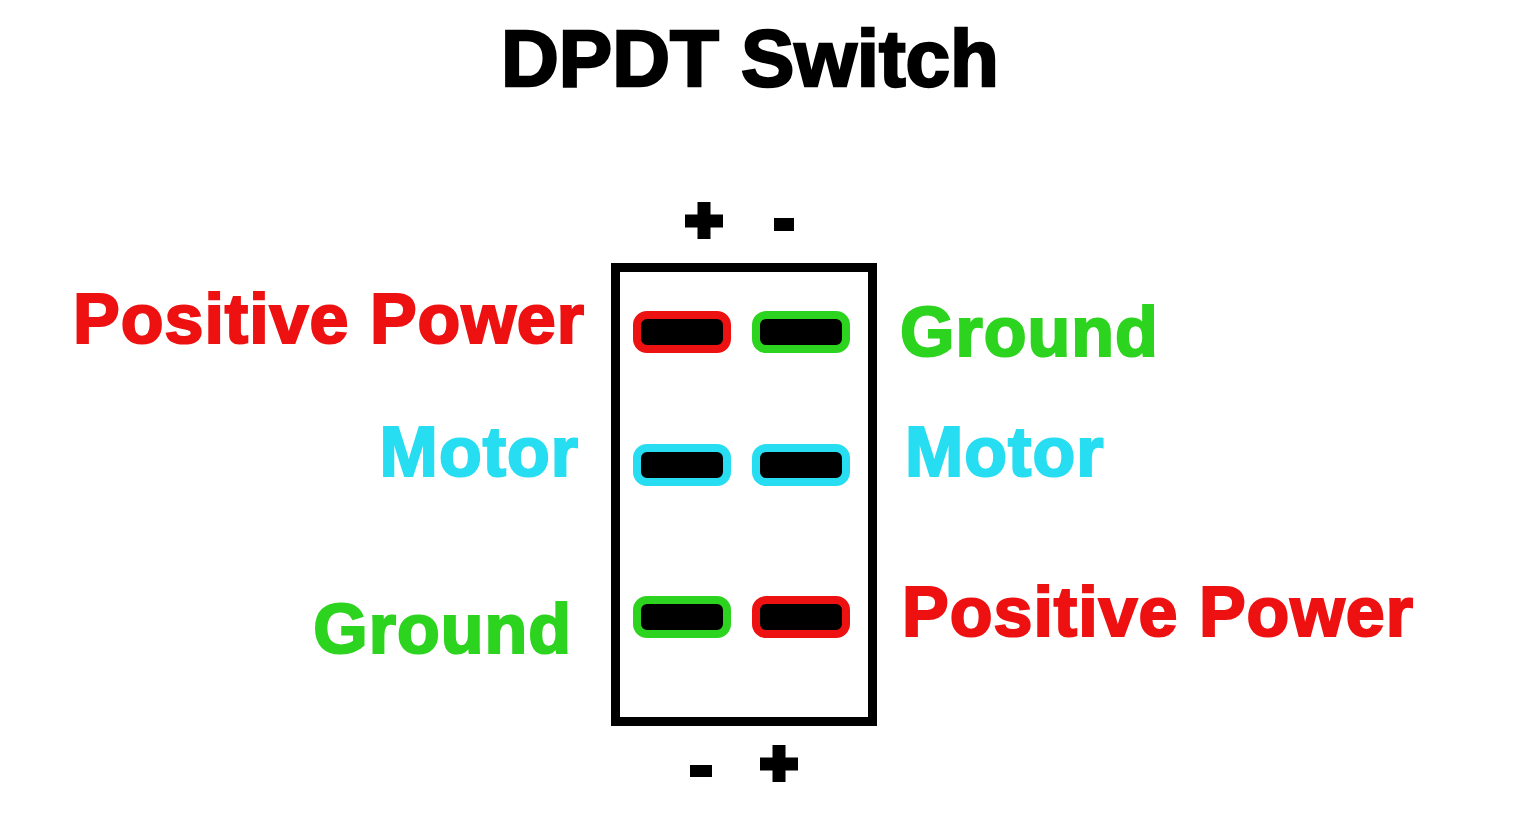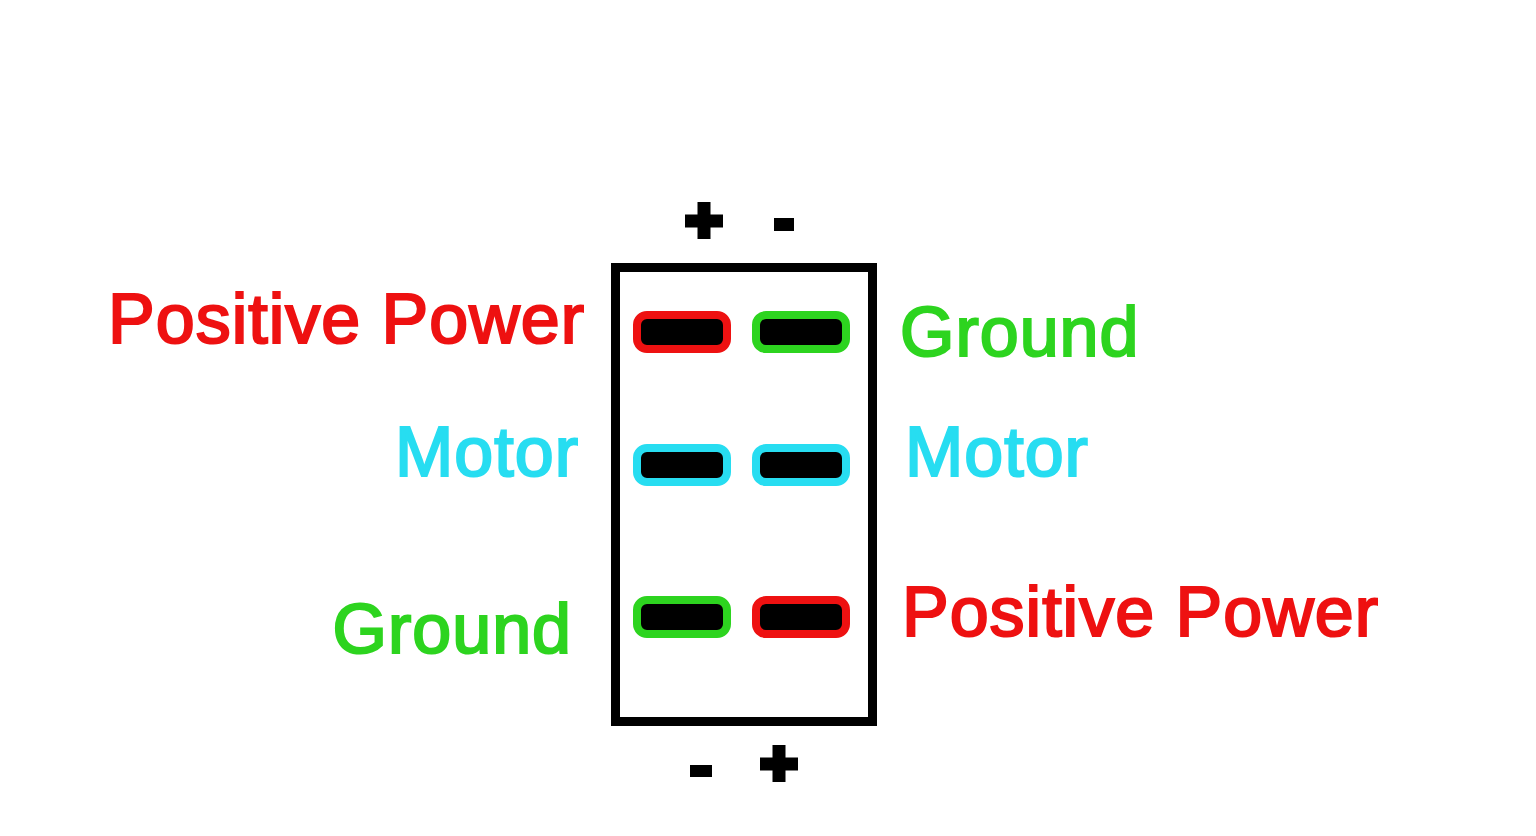--- a/index.html
+++ b/index.html
@@ -55,21 +55,21 @@
   }
   .pad.col-left  { left: 633px; }
   .pad.col-right { left: 752px; }
   .pad.row-1 { top: 311px; }
   .pad.row-2 { top: 444px; }
   .pad.row-3 { top: 596px; }
   
   .term-label {
     position: absolute;
     font-size: 70px;
-    font-weight: 400;
+    font-weight: 700;
     line-height: 1;
     letter-spacing: 1px;
     white-space: nowrap;
     -webkit-text-stroke: 2.2px currentColor;
   }
   .lbl-pp-left { right: 951px; top: 284px; }
   .lbl-gnd-right { left: 900px; top: 297px; }
   .lbl-motor-left { right: 957px; top: 417px; }
   .lbl-motor-right { left: 905px; top: 417px; }
   .lbl-gnd-left { right: 964px; top: 594px; }
@@ -103,20 +103,21 @@
   .plus-top   { left: 685px; top: 202px; }
   .minus-top  { left: 774px; top: 218px; width: 20px; height: 13px; }
   .minus-bottom { left: 690px; top: 765px; width: 22px; height: 12px; }
   .plus-bottom  { left: 760px; top: 745px; }
 </style>
 </head>
 <body>
 
 <div class="stage">
 
+  <div class="diagram-title">DPDT Switch</div>
 
   <div class="plus-mark plus-top" aria-label="+"></div>
   <div class="minus-mark minus-top" aria-label="-"></div>
 
   <div class="switch-body"></div>
 
   <div class="pad col-left row-1" style="border-color: rgb(238, 17, 17);"></div>
   <div class="pad col-right row-1" style="border-color: rgb(45, 212, 31);"></div>
   <div class="pad col-left row-2" style="border-color: rgb(39, 221, 241);"></div>
   <div class="pad col-right row-2" style="border-color: rgb(39, 221, 241);"></div>

